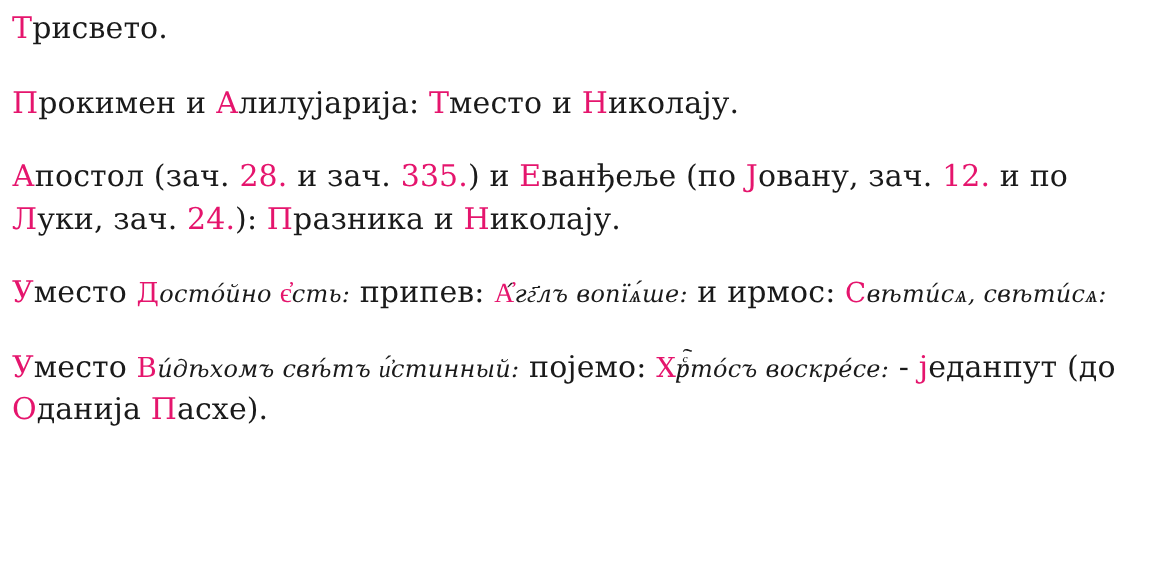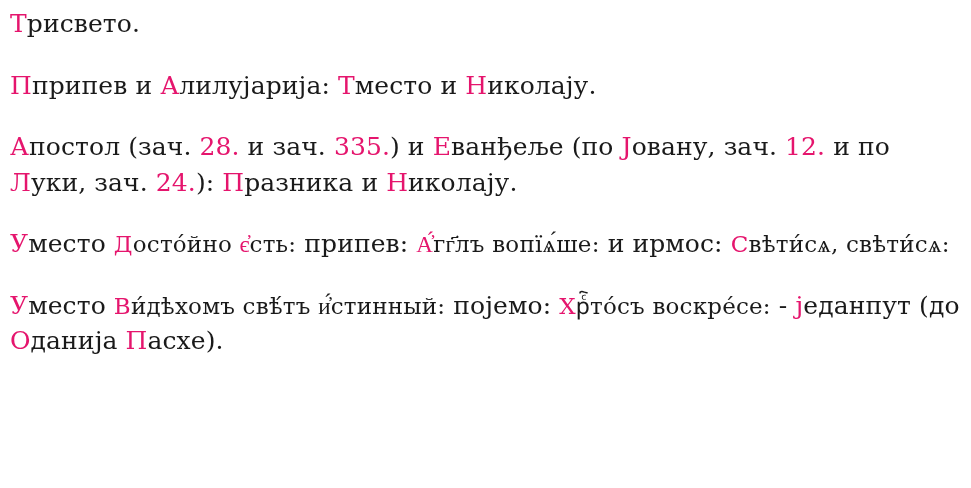--- a/index.html
+++ b/index.html
@@ -27,33 +27,34 @@
     letter-spacing: 0.1px;
   }
   .para:last-child {
     margin-bottom: 16px;
   }
   .accent {
     color: #e5156d;
   }
   .cs {
     font-family: "DejaVu Serif", "Liberation Serif", serif;
-    font-size: 23px;
+    font-size: 20px;
     letter-spacing: 0.2px;
+    font-style: italic;
   }
   .cs-accent {
     color: #e5156d;
     font-size: 23px;
     letter-spacing: 0.2px;
   }
 </style>
 </head>
 <body>
 
 <div class="page">
   <div id="paragraphs">
       <p class="para"><span class="accent">Т</span><span>рисвето.</span></p>
-      <p class="para"><span class="accent">П</span><span>припев и </span><span class="accent">А</span><span>лилујарија: </span><span class="accent">Т</span><span>место и </span><span class="accent">Н</span><span>иколају.</span></p>
+      <p class="para"><span class="accent">П</span><span>рокимен и </span><span class="accent">А</span><span>лилујарија: </span><span class="accent">Т</span><span>место и </span><span class="accent">Н</span><span>иколају.</span></p>
       <p class="para"><span class="accent">А</span><span>постол (зач. </span><span class="accent">28.</span><span> и зач. </span><span class="accent">335.</span><span>) и </span><span class="accent">Е</span><span>ванђеље (по </span><span class="accent">Ј</span><span>овану, зач. </span><span class="accent">12.</span><span> и по </span><span class="accent">Л</span><span>уки, зач. </span><span class="accent">24.</span><span>): </span><span class="accent">П</span><span>разника и </span><span class="accent">Н</span><span>иколају.</span></p>
       <p class="para"><span class="accent">У</span><span>место </span><span class="cs-accent">Д</span><span class="cs">осто́йно</span><span class="cs">  </span><span class="cs-accent">є҆</span><span class="cs">сть:</span><span> припев: </span><span class="cs-accent">А҆</span><span class="cs">́гг҃лъ</span><span class="cs">  </span><span class="cs">вопїѧ́ше:</span><span> и ирмос: </span><span class="cs-accent">С</span><span class="cs">вѣти́сѧ,</span><span class="cs"> свѣти́сѧ:</span></p>
       <p class="para"><span class="accent">У</span><span>место </span><span class="cs-accent">В</span><span class="cs">и́дѣхомъ</span><span class="cs">  свѣ́тъ  и҆́стинный:</span><span> појемо: </span><span class="cs-accent">Х</span><span class="cs">рⷭ҇то́съ</span><span class="cs">  воскре́се:</span><span> - </span><span class="accent">ј</span><span>еданпут (до </span><span class="accent">О</span><span>данија </span><span class="accent">П</span><span>асхе).</span></p>
     </div>
 </div>
 
 </body></html>

